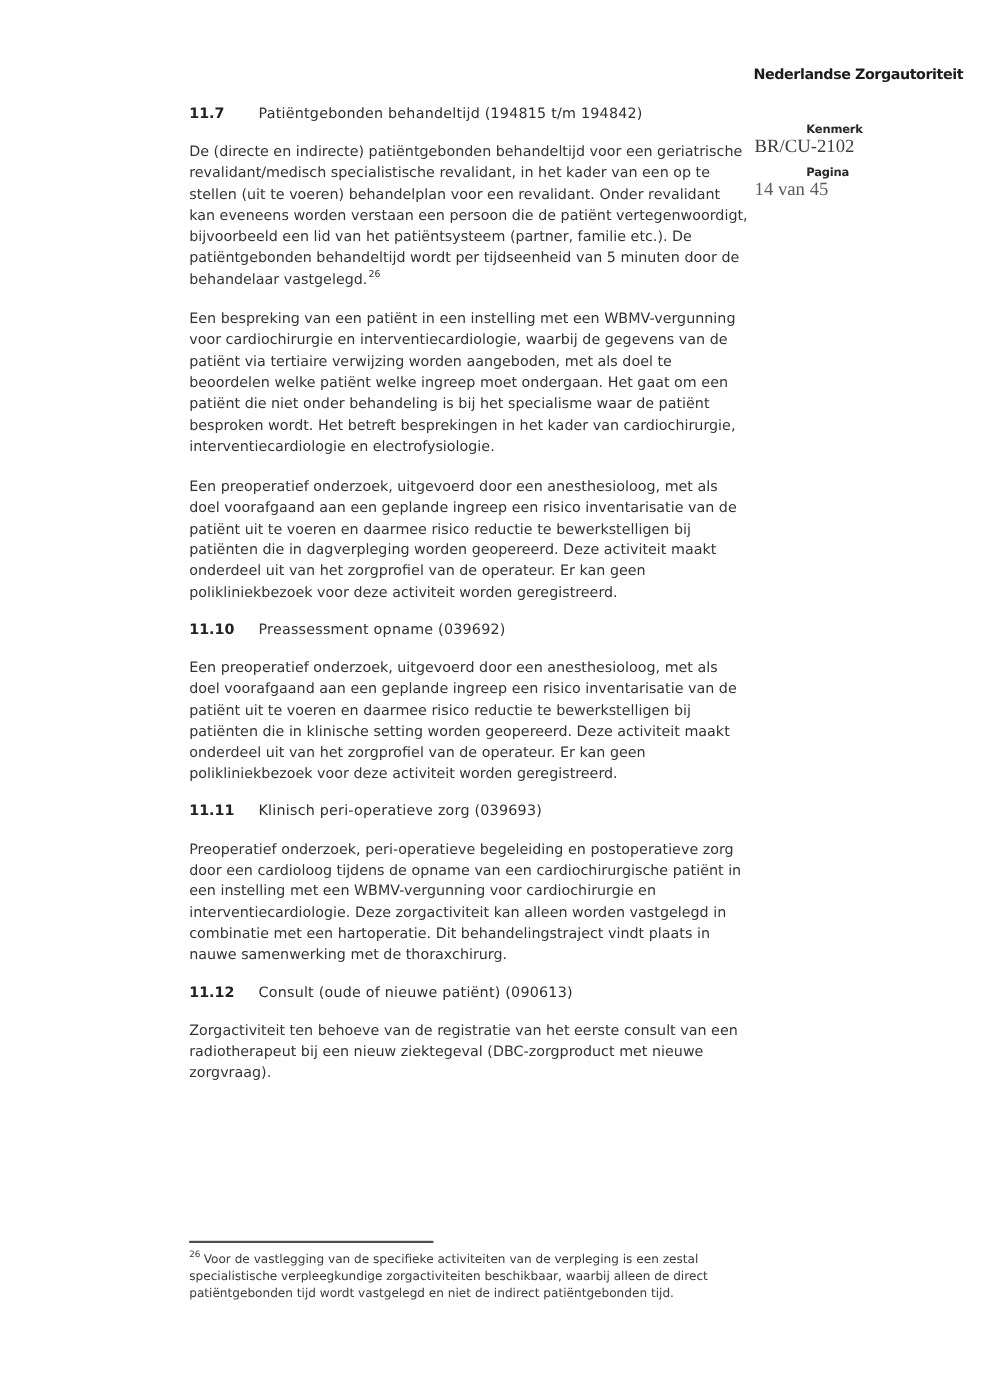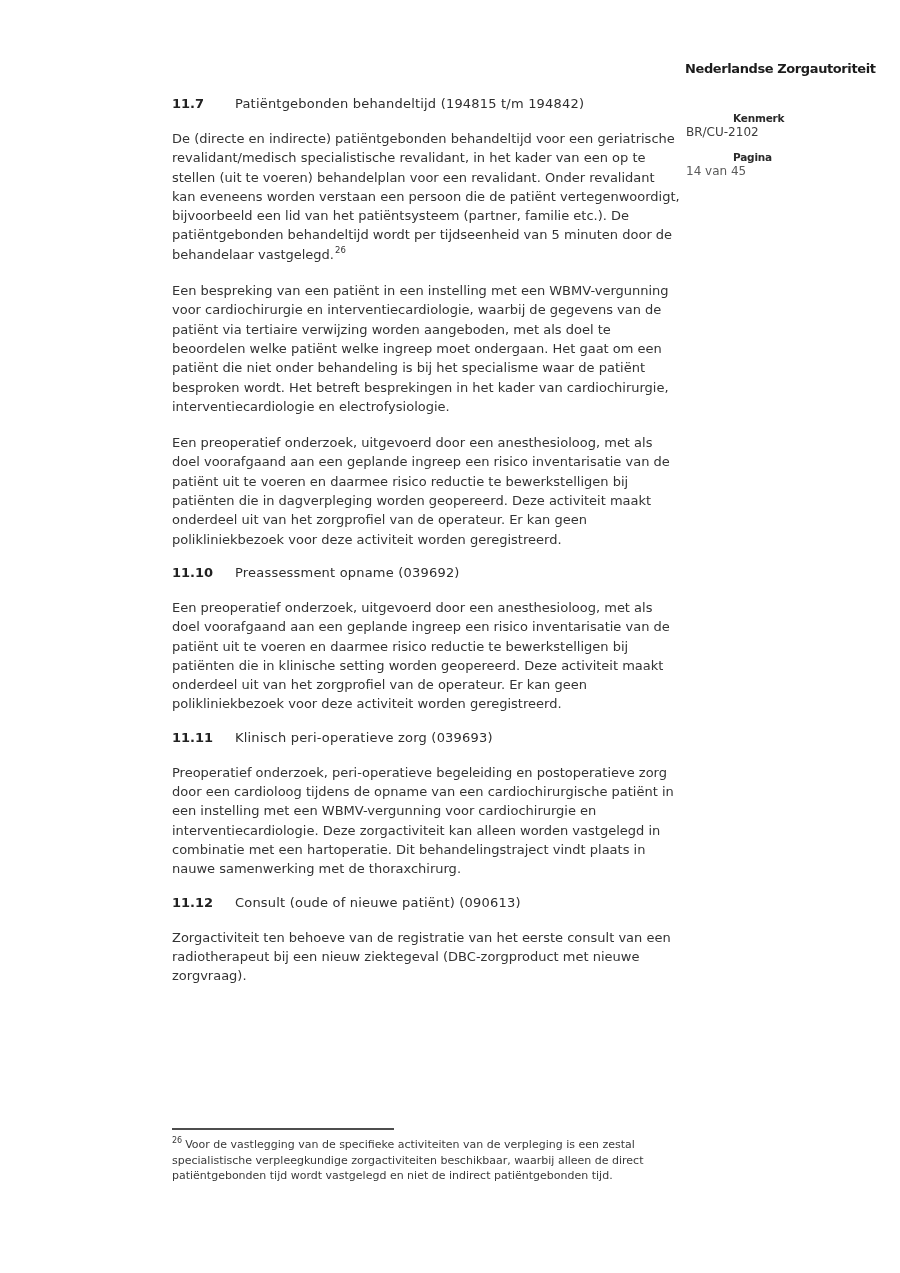--- a/index.html
+++ b/index.html
@@ -32,23 +32,24 @@
   .meta-group { margin-bottom: 11px; }
   .meta-label {
     font-size: 10.5px;
     font-weight: bold;
     color: #2a2a2a;
     line-height: 13px;
     letter-spacing: -0.2px;
     margin-left: 47px;
   }
   .meta-value {
-    font-size: 12px;
+    font-size: 17px;
     color: #3c3c3c;
     line-height: 15px;
+    font-family: Liberation Serif, serif;
   }
   .meta-value-light { color: #5a5a5a; }
   .content {
     position: absolute;
     left: 172px;
     top: 95px;
     width: 508px;
   }
   .sec-heading {
     display: flex;

